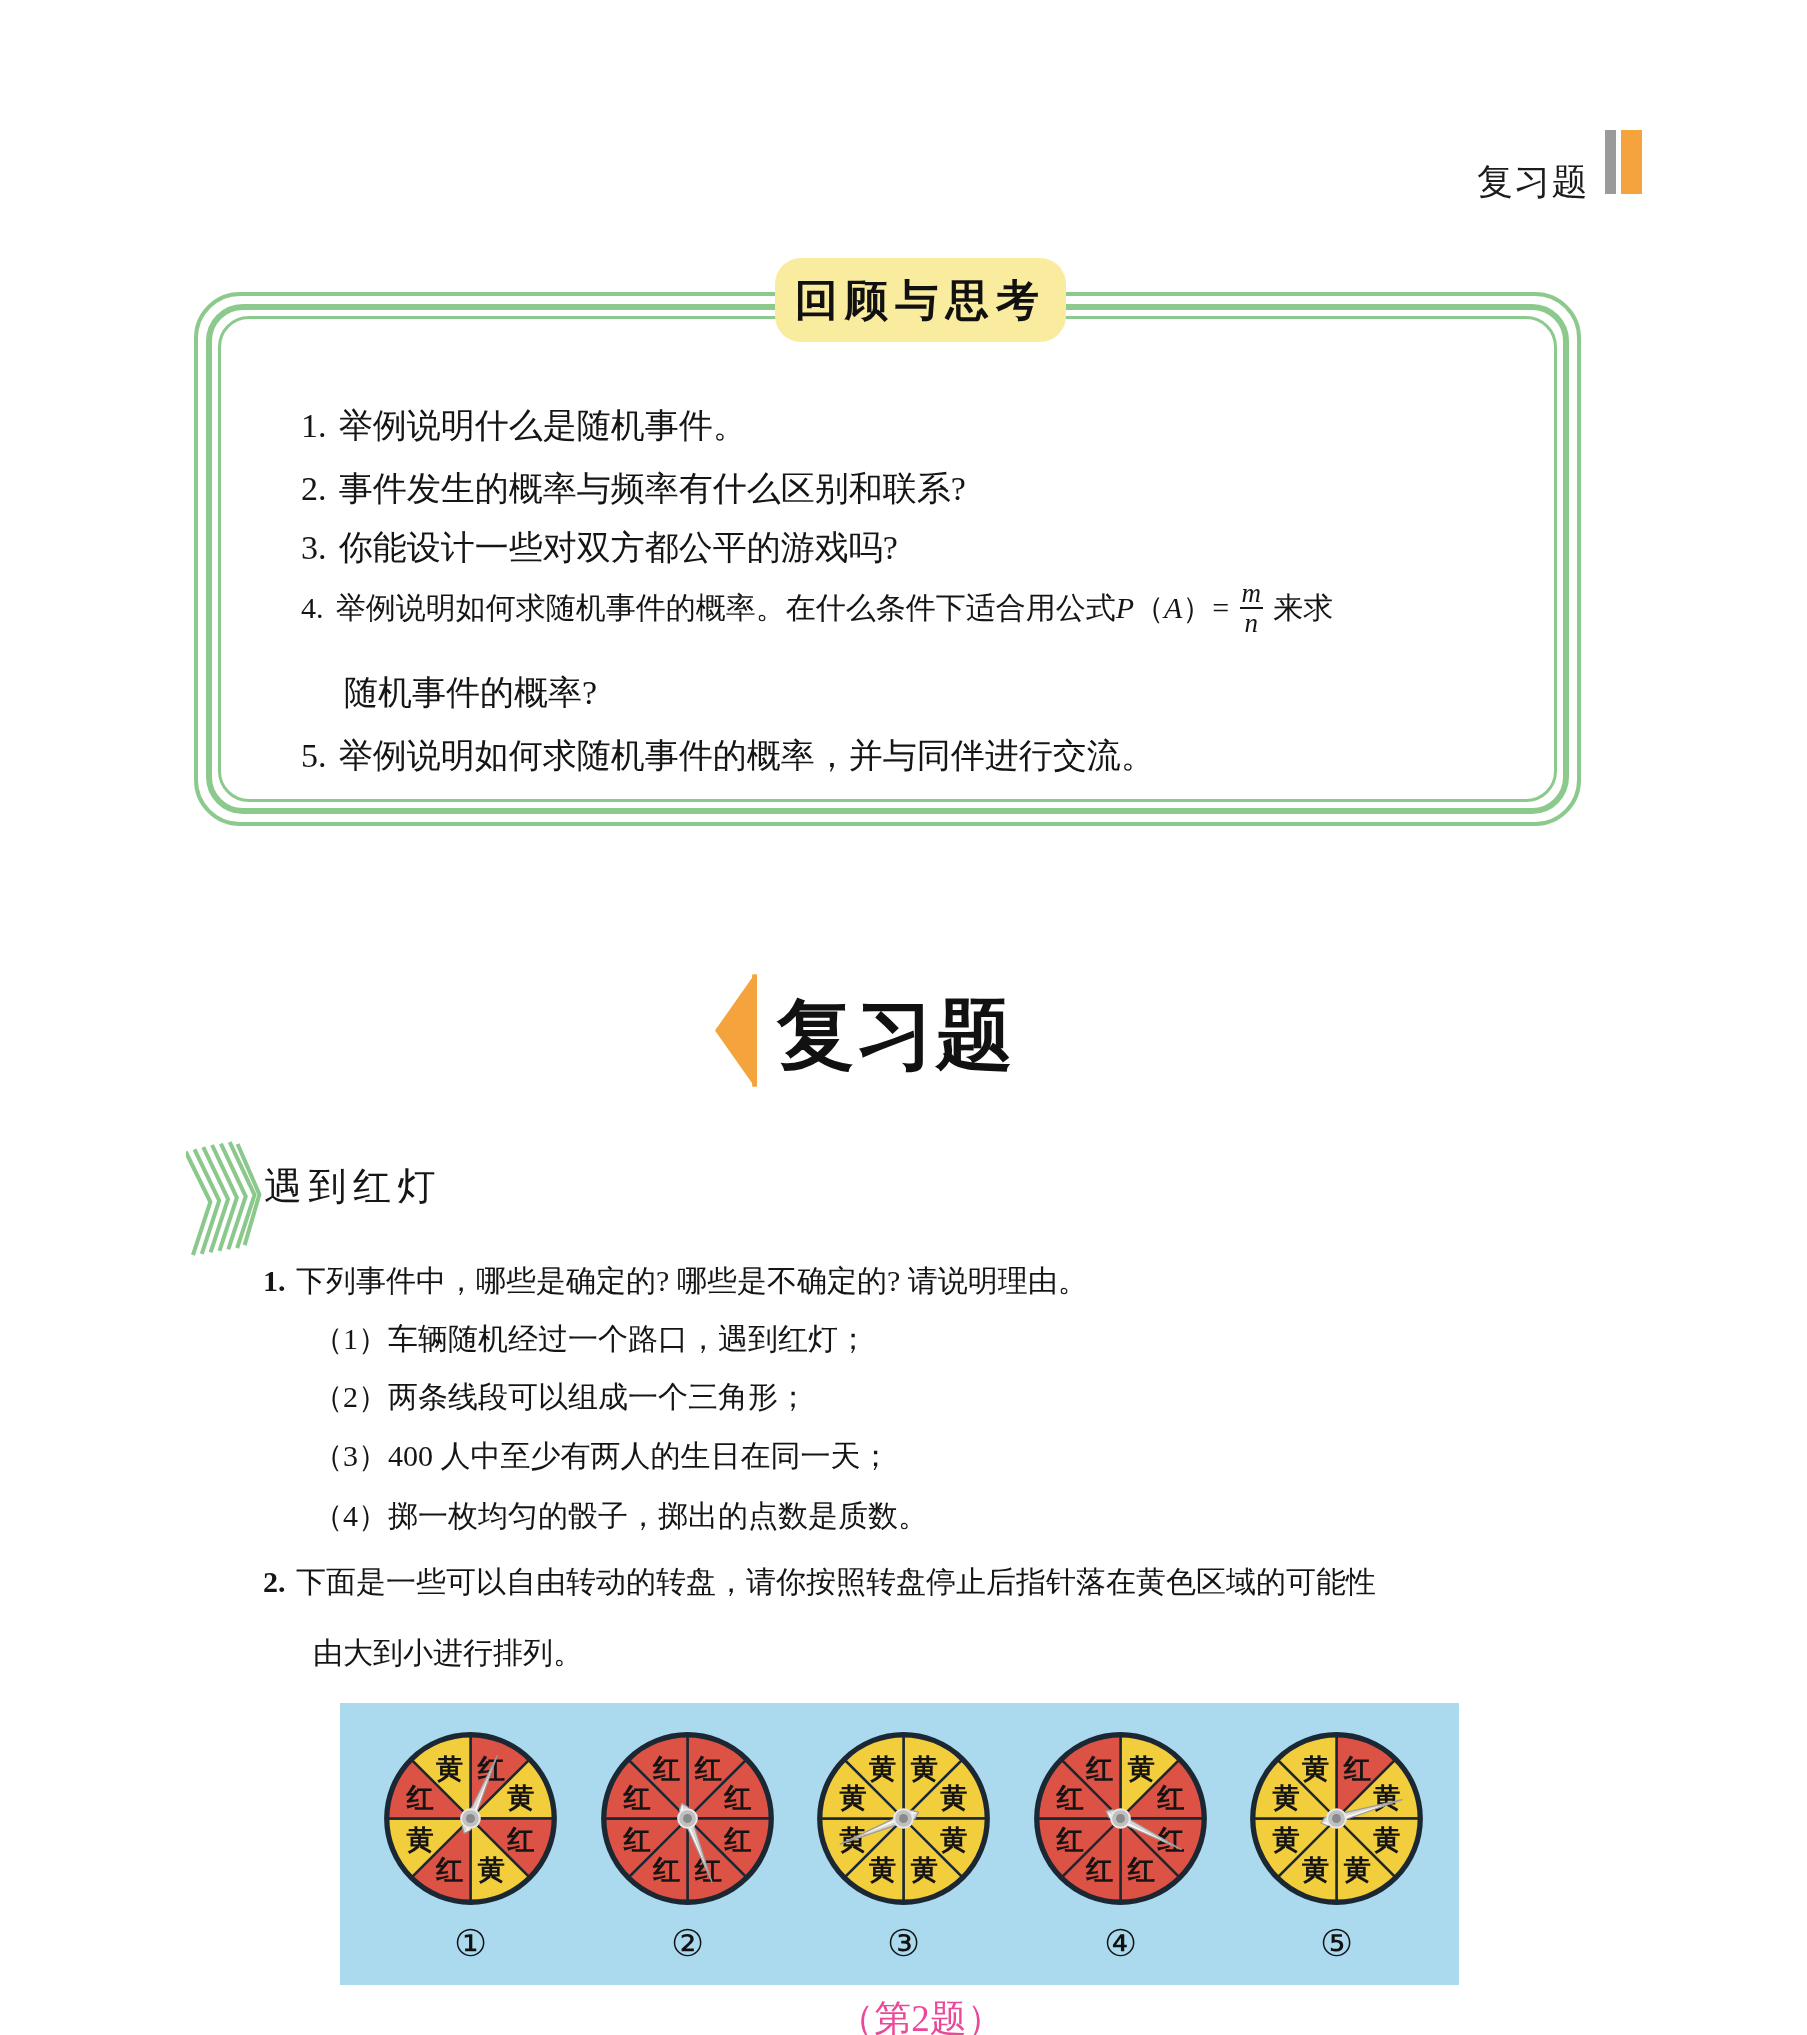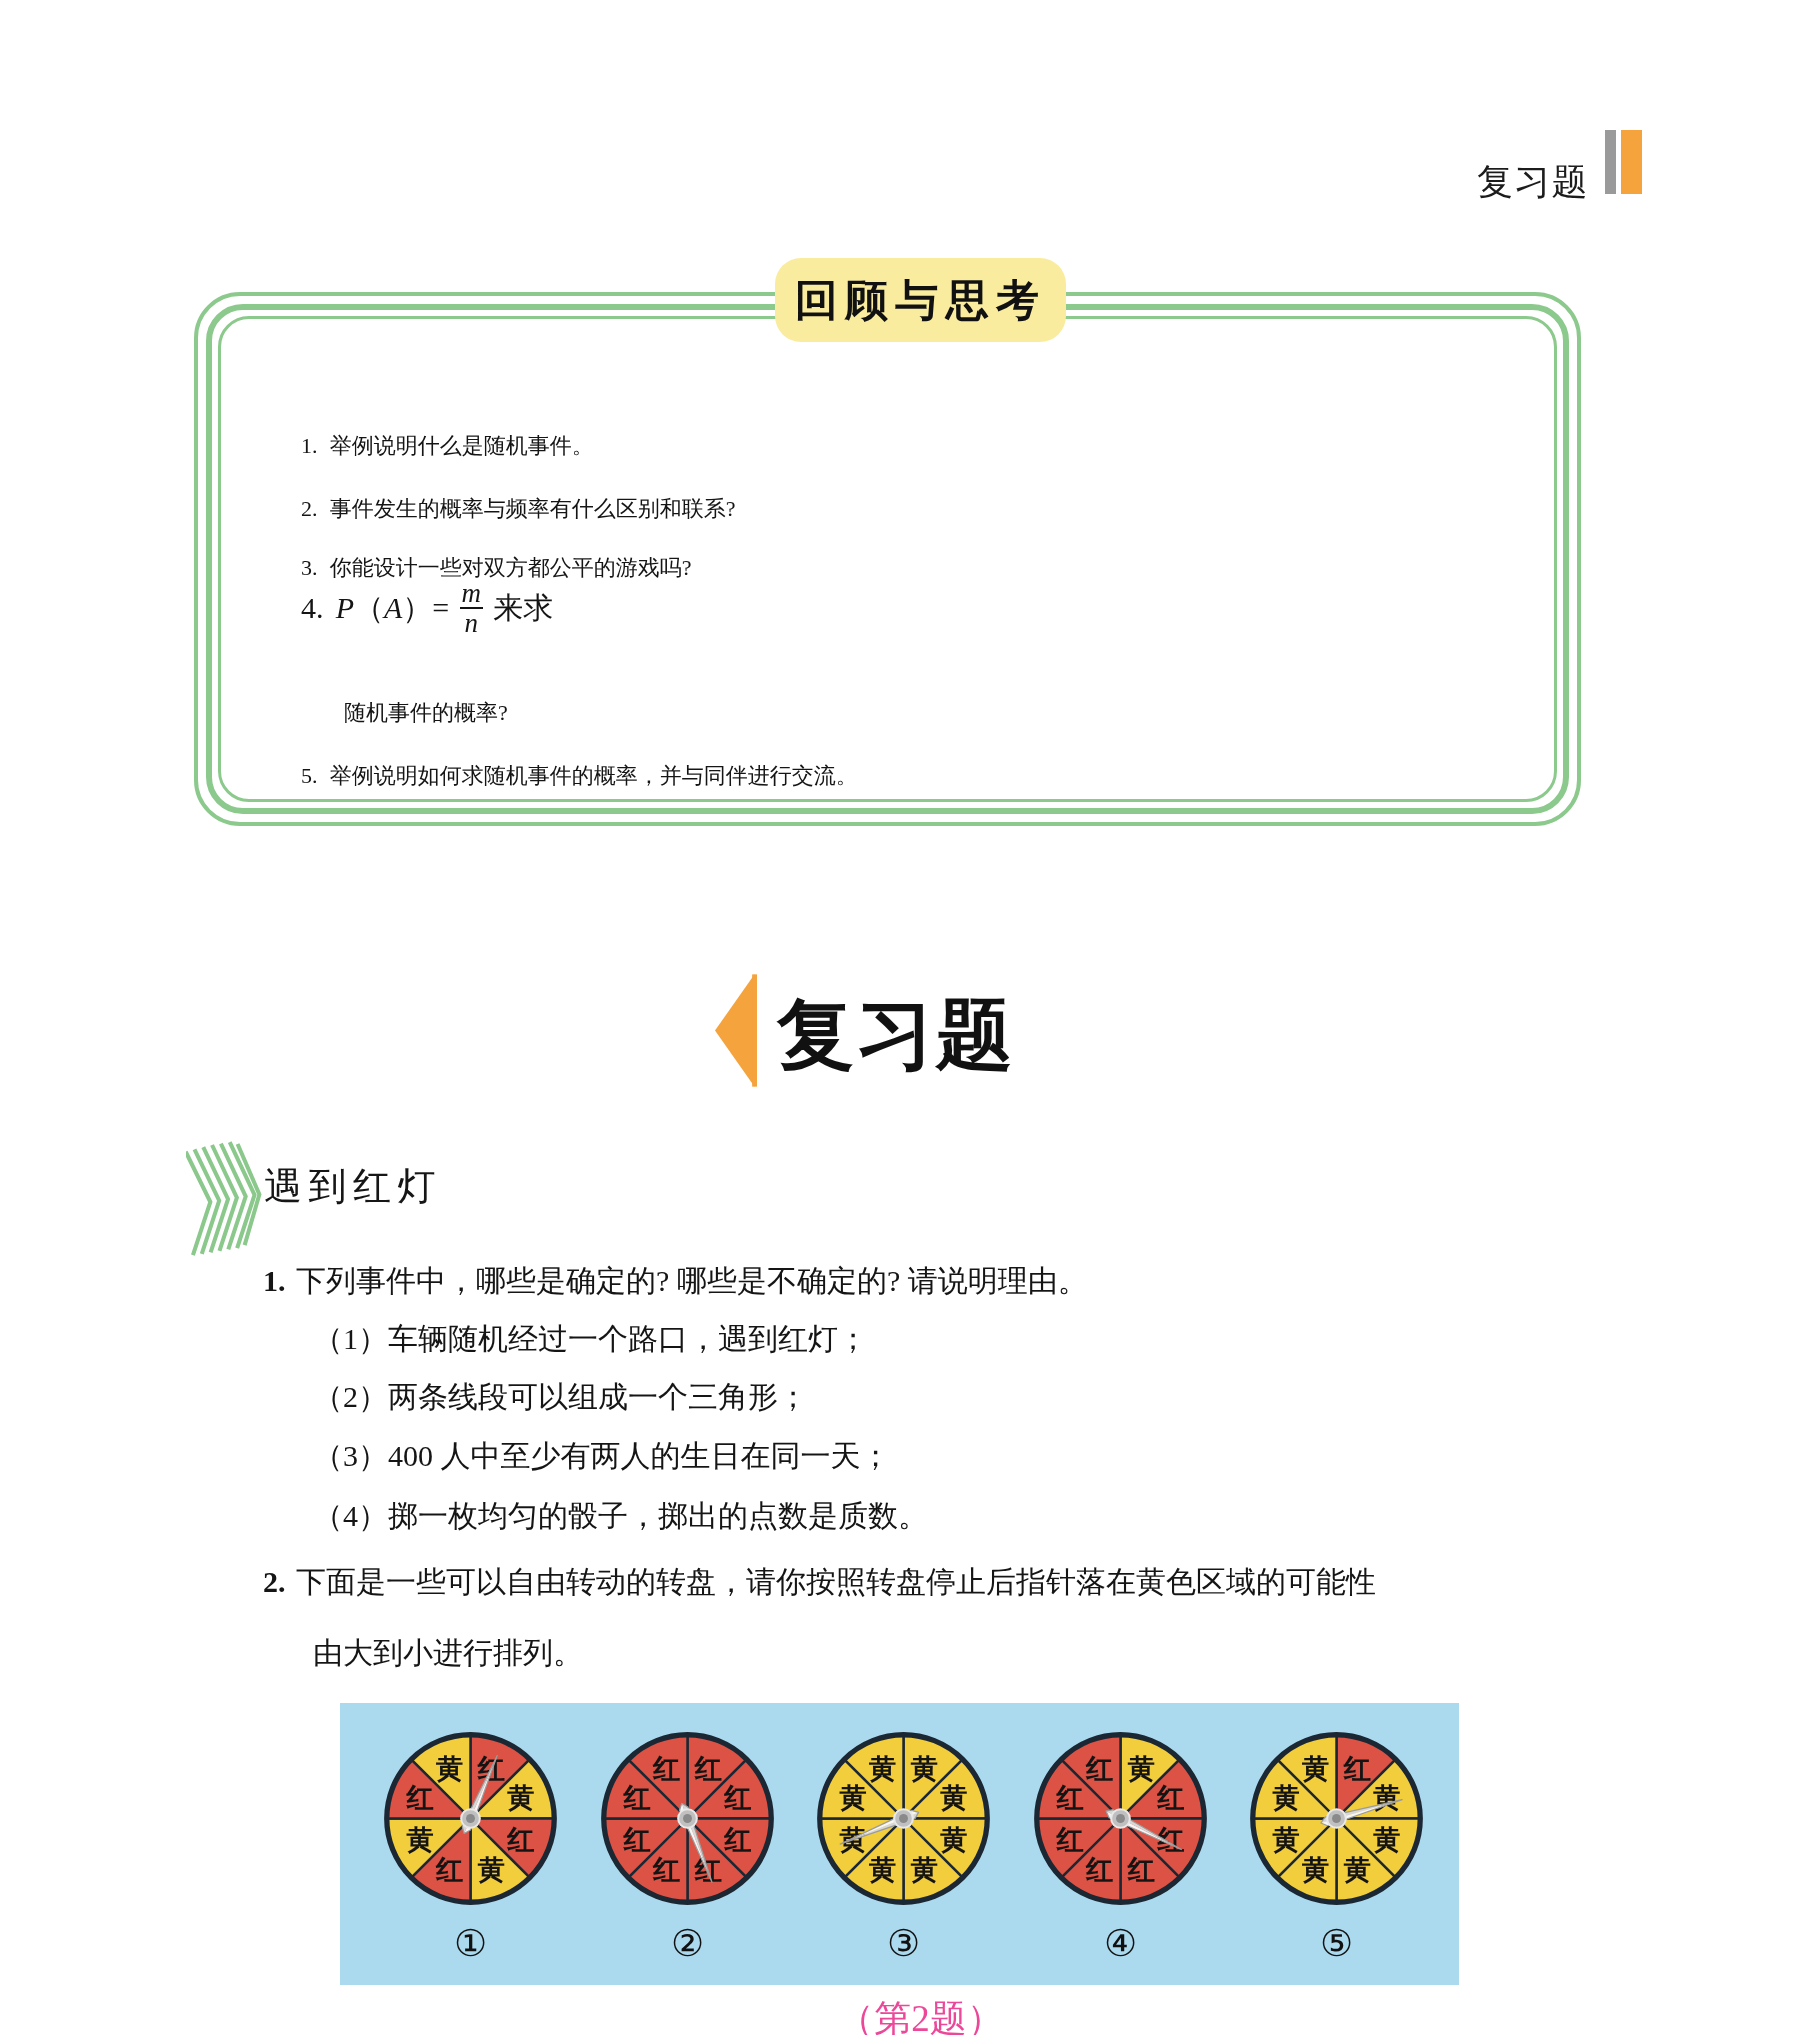--- a/index.html
+++ b/index.html
@@ -22,21 +22,21 @@
     border:4.5px solid #8CC98C;border-radius:46px;}
   .rev-mid{position:absolute;left:8.1px;top:8.1px;right:8.1px;bottom:8.1px;
     border:6.5px solid #8CC98C;border-radius:37px;}
   .rev-inner{position:absolute;left:20.4px;top:20.4px;right:20.4px;bottom:20.4px;
     border:3.7px solid #8CC98C;border-radius:31px;}
   .badge{left:747px;top:258px;width:291px;height:84px;background:#FAEC9E;
     border-radius:26px;text-align:center;line-height:84px;font-size:43px;
     font-weight:bold;letter-spacing:7.3px;color:#111;
     font-family:"Liberation Sans","DejaVu Sans",sans-serif;z-index:4;margin-left:28px;}
 
-  .ritem{left:301px;font-size:22px;margin-top:28px;}
+  .ritem{left:301px;font-size:34px;}
   .rnum{margin-right:12.2px;}
   .ritem-formula{left:301px;top:564px;height:88px;display:flex;align-items:center;font-size:30px;}
   .var{font-style:italic;}
   .frac{display:inline-flex;flex-direction:column;align-items:center;
     vertical-align:middle;margin:0 7.3px;}
   .frac .fnum,.frac .fden{font-size:27px;font-style:italic;line-height:1.05;padding:0 4.9px;}
   .frac .fden{border-top:2px solid #151515;}
 
   
   .main-title{left:777px;top:984px;font-size:77px;font-weight:bold;
@@ -77,20 +77,21 @@
     <span class="rnum">1.</span><span>举例说明什么是随机事件。</span>
   </div>
   <div class="abs ritem nowrap" style="top:466px">
     <span class="rnum">2.</span><span>事件发生的概率与频率有什么区别和联系?</span>
   </div>
   <div class="abs ritem nowrap" style="top:525px">
     <span class="rnum">3.</span><span>你能设计一些对双方都公平的游戏吗?</span>
   </div>
   <div class="abs ritem-formula nowrap">
     <span class="rnum">4.</span>
+    <span>举例说明如何求随机事件的概率。在什么条件下适合用公式 </span>
     <span class="var">P</span>
     <span>（</span>
     <span class="var">A</span>
     <span>）</span>
     <span>=</span>
     <span class="frac">
       <span class="fnum">m</span>
       <span class="fden">n</span>
     </span>
     <span> 来求</span>

